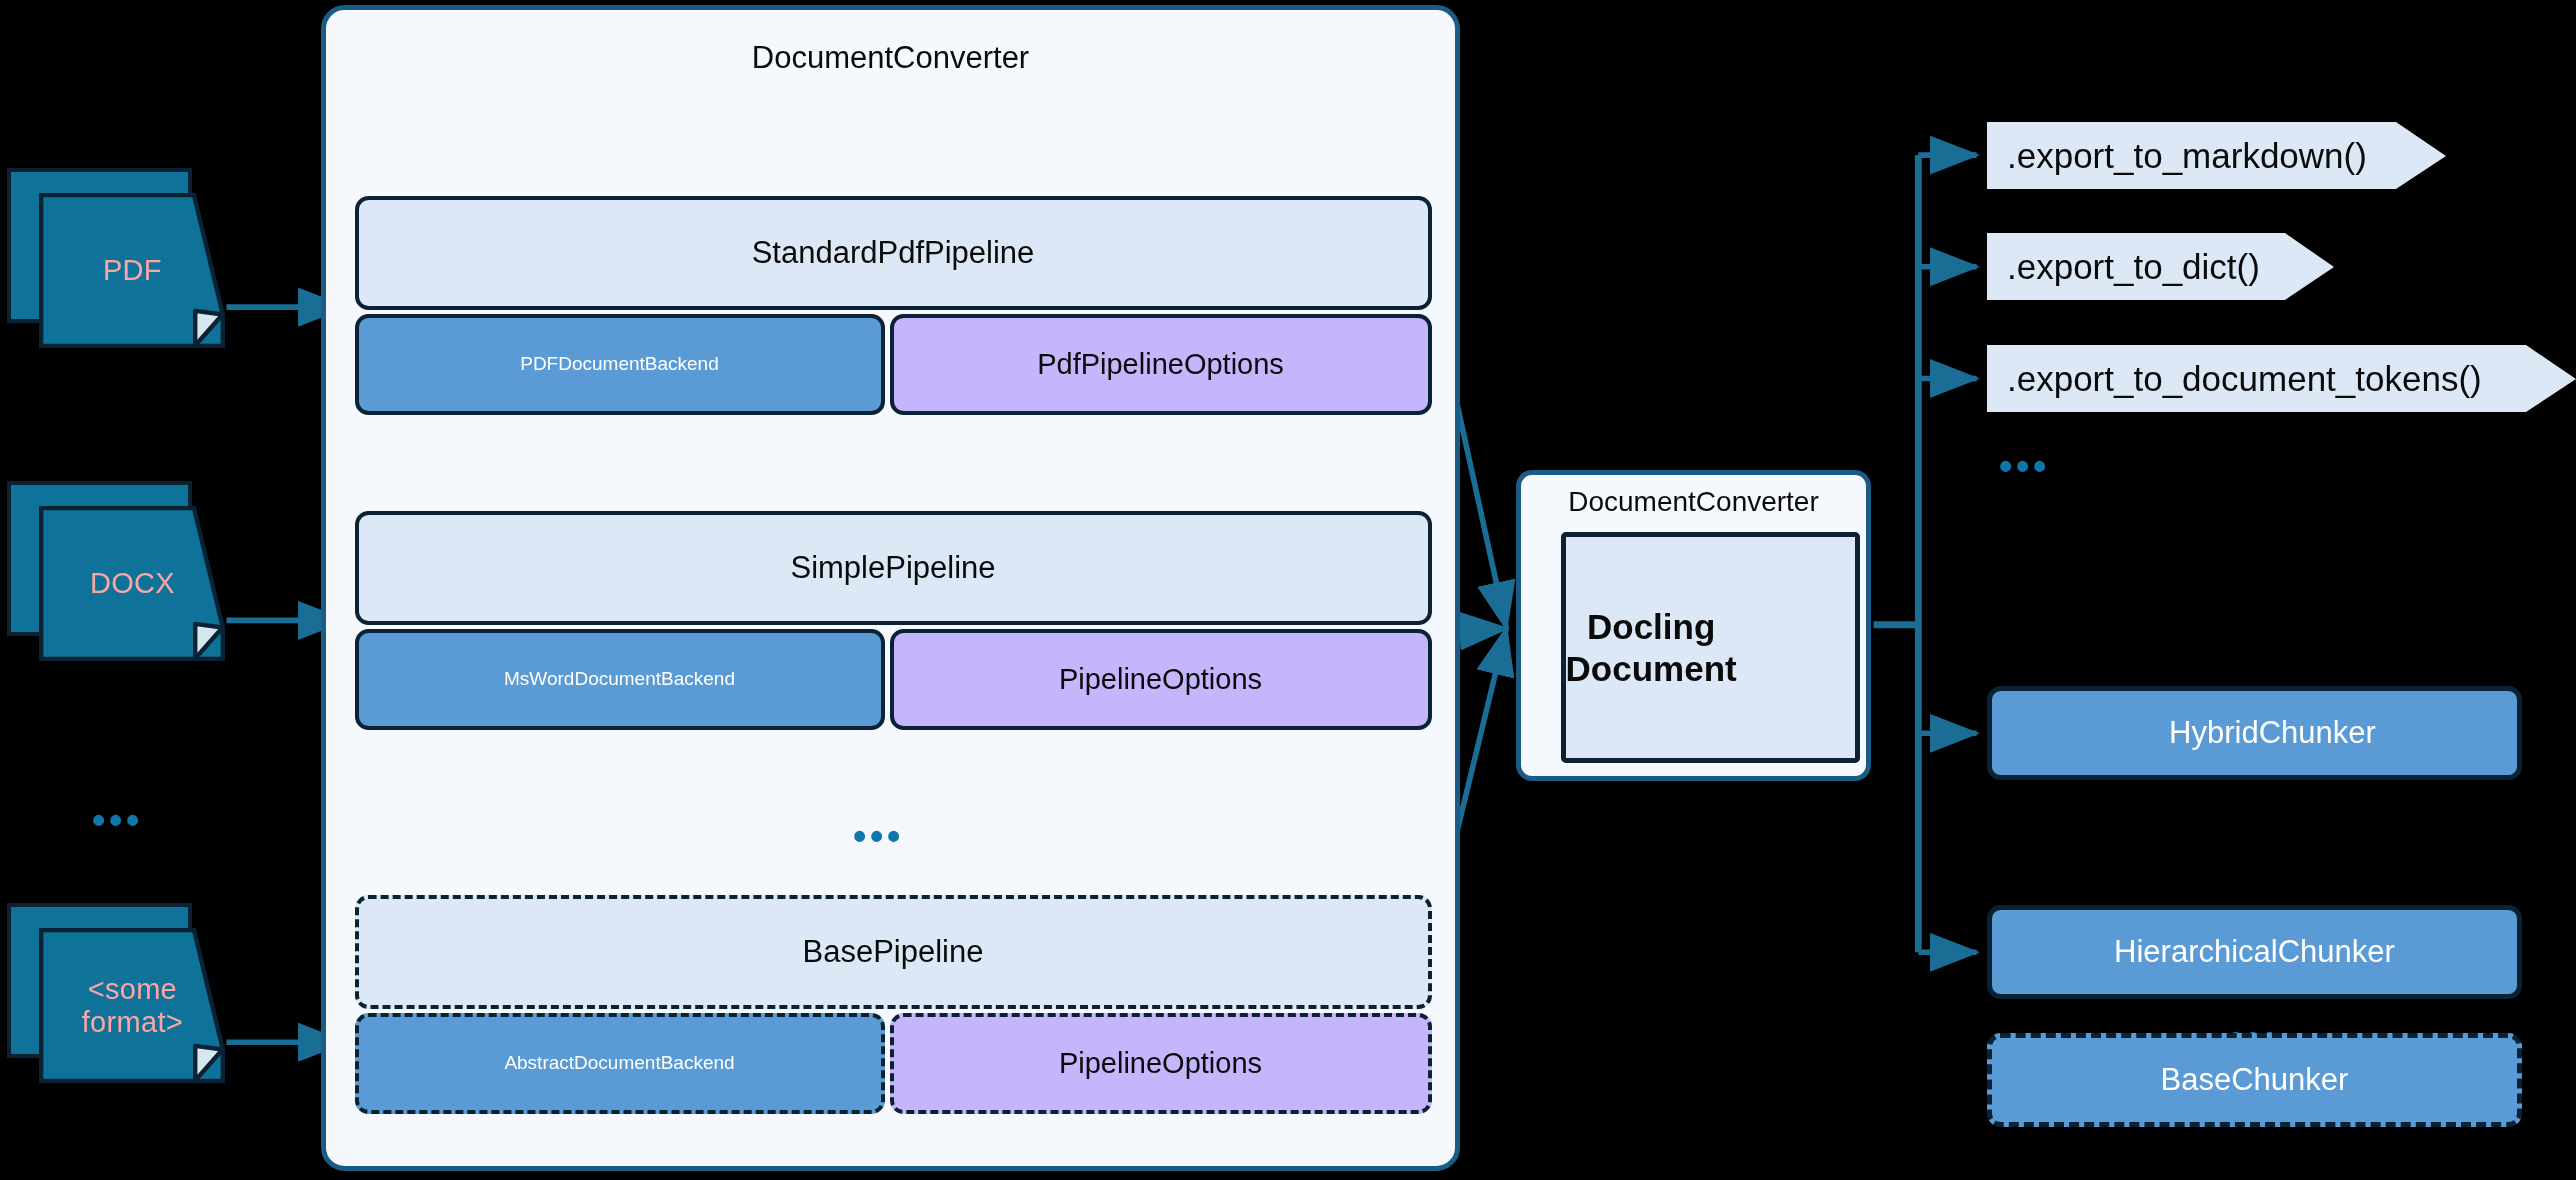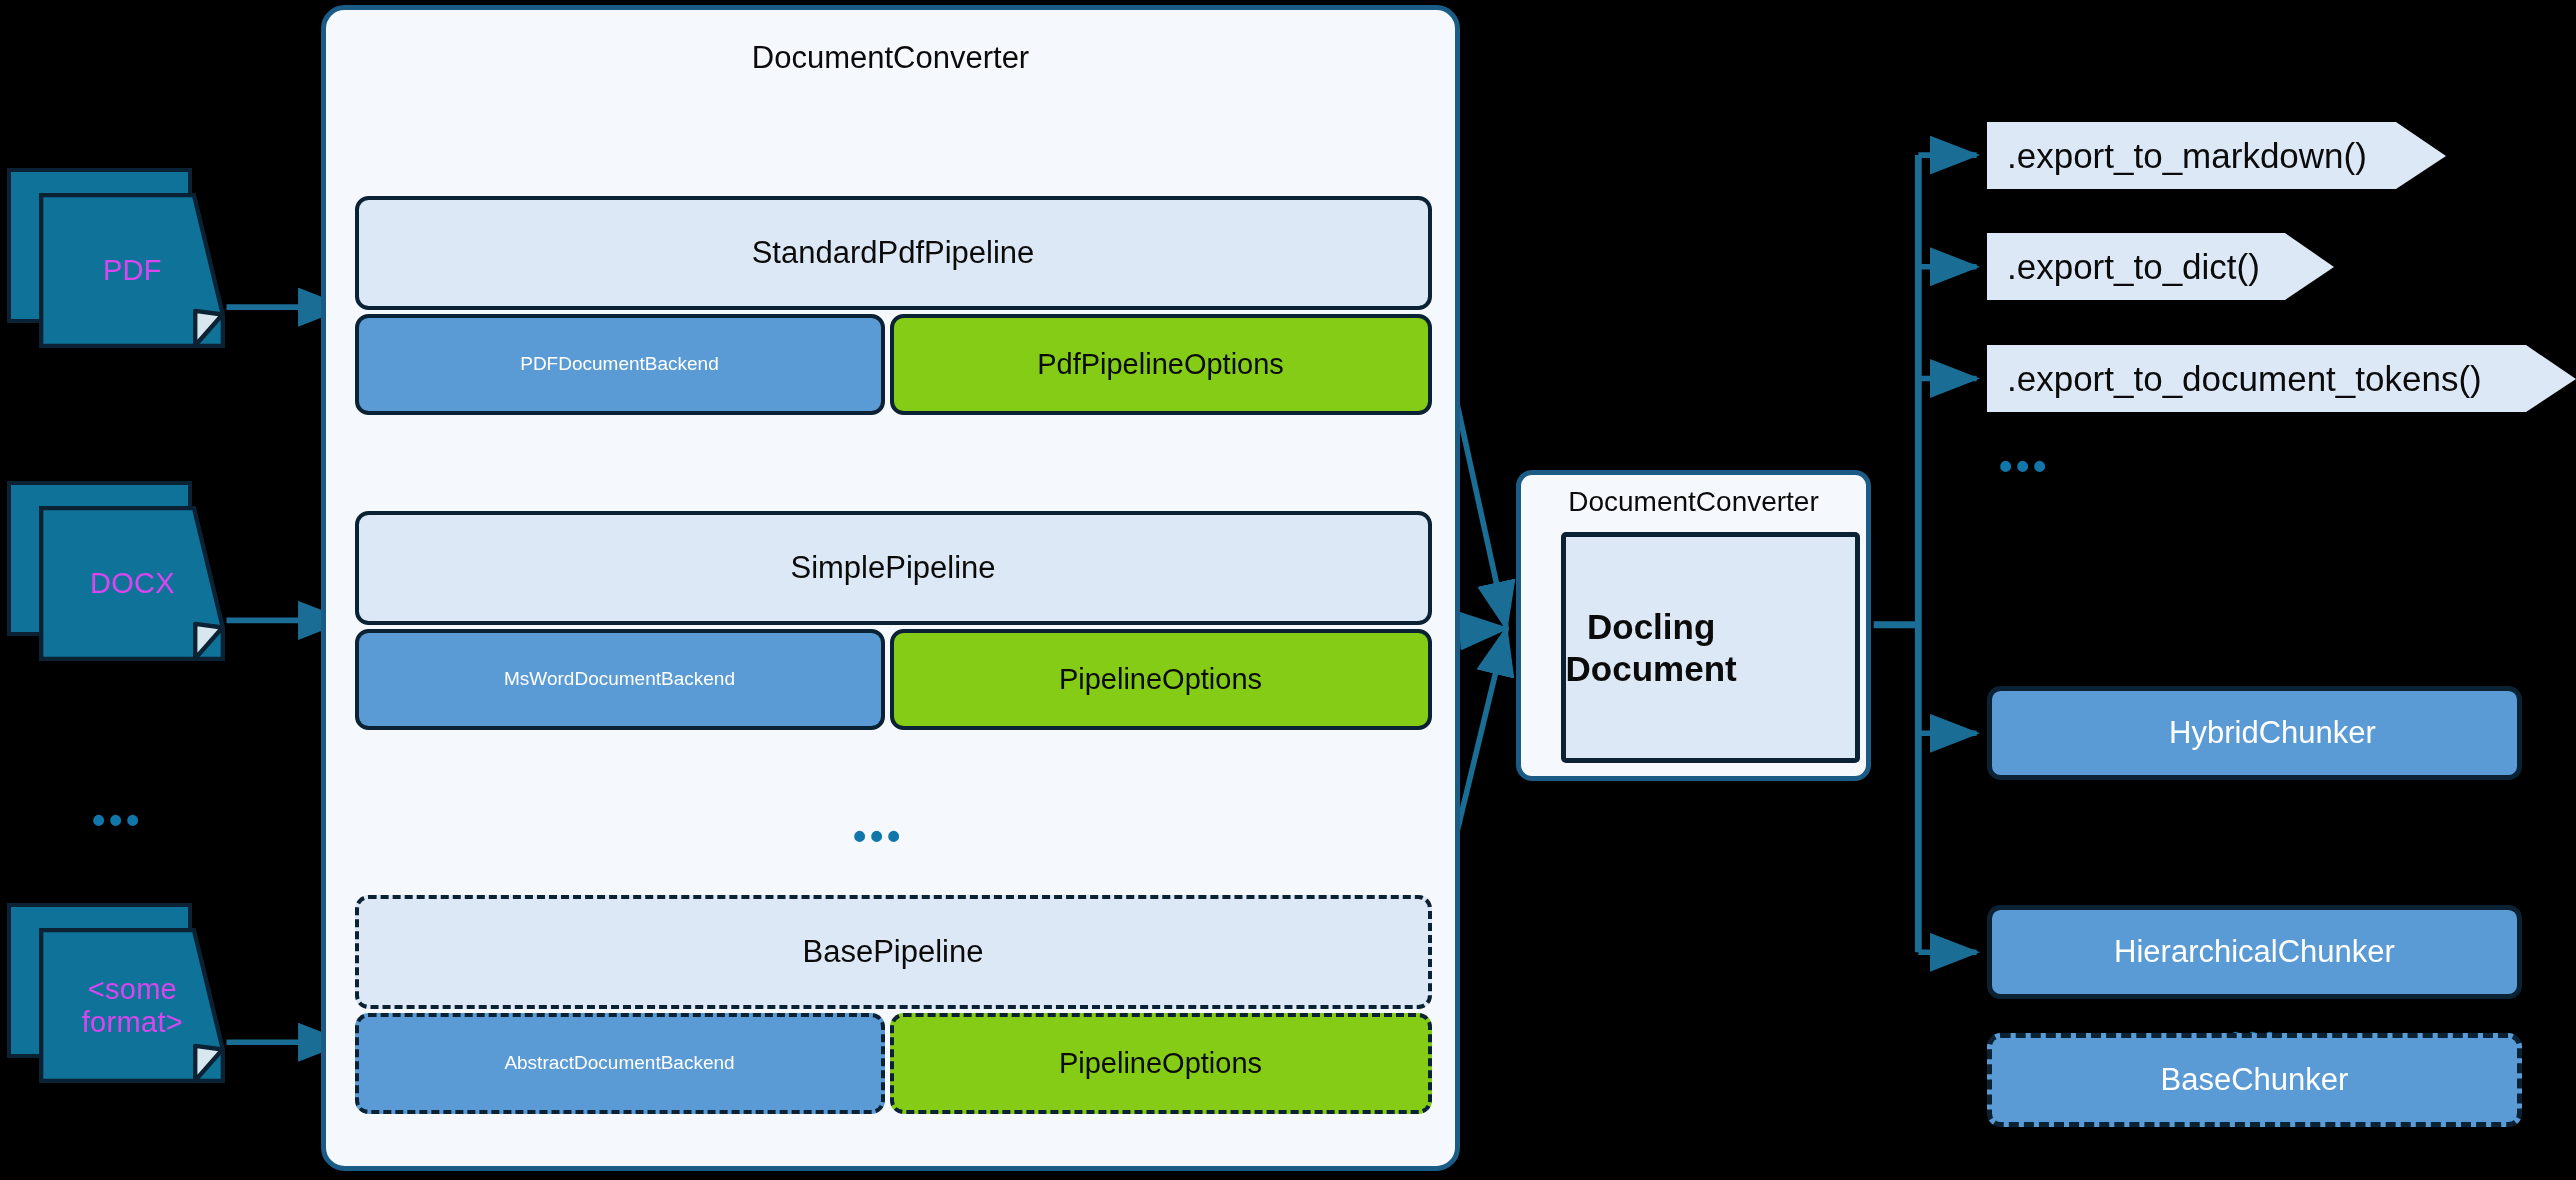--- a/index.html
+++ b/index.html
@@ -12,38 +12,38 @@
   
   #edges{position:absolute;left:0;top:0;width:2576px;height:1180px;pointer-events:none;}
 
   
   .doc-icon{position:absolute;}
   .doc-back{position:absolute;left:0;top:0;width:185px;height:155px;
             background:#0F7399;border:4.3px solid #0A2233;box-sizing:border-box;}
   .doc-front{position:absolute;left:32px;top:25px;width:186px;height:155px;}
   .doc-label{position:absolute;left:32px;top:25px;width:186px;height:155px;
              display:flex;align-items:center;justify-content:center;text-align:center;
-             color:#d946ef;font-size:29px;line-height:1.12;font-weight:400;letter-spacing:0.3px;}
+             color:#fca5a5;font-size:29px;line-height:1.12;font-weight:400;letter-spacing:0.3px;}
 
   
   #converter{position:absolute;left:321px;top:5px;width:1139px;height:1166px;
              background:#F5F8FD;border:5.6px solid #1A5C85;border-radius:23.6px;box-sizing:border-box;}
   #converter-title{position:absolute;left:0;top:30px;width:100%;text-align:center;
                    font-size:31px;font-weight:400;color:#0B0B0B;}
 
   
   .pipeline{position:absolute;left:28.5px;width:1077px;}
   .pl-head{height:114px;background:#DCE8F5;border:4.3px solid #0A2233;border-radius:13.6px;
            box-sizing:border-box;display:flex;align-items:center;justify-content:center;
            font-size:31px;color:#0B0B0B;}
   .pl-row{display:flex;margin-top:3.7px;gap:5px;}
   .pl-backend{width:530px;height:101px;background:#5B9BD5;border:4.3px solid #0A2233;
               border-radius:13.6px;box-sizing:border-box;display:flex;align-items:center;
               justify-content:center;color:#fff;font-size:19px;}
-  .pl-options{flex:1;height:101px;background:#84cc16;border:4.3px solid #0A2233;
+  .pl-options{flex:1;height:101px;background:#c4b5fd;border:4.3px solid #0A2233;
               border-radius:13.6px;box-sizing:border-box;display:flex;align-items:center;
               justify-content:center;color:#0B0B0B;font-size:29px;}
   .pipeline.dashed .pl-head,
   .pipeline.dashed .pl-backend,
   .pipeline.dashed .pl-options{border-style:dashed;}
 
   .dots{position:absolute;color:#1177AA;font-size:38px;line-height:.4;letter-spacing:3.7px;font-weight:700;}
 
   
   #conv-result{position:absolute;left:1516px;top:470px;width:355px;height:311px;

